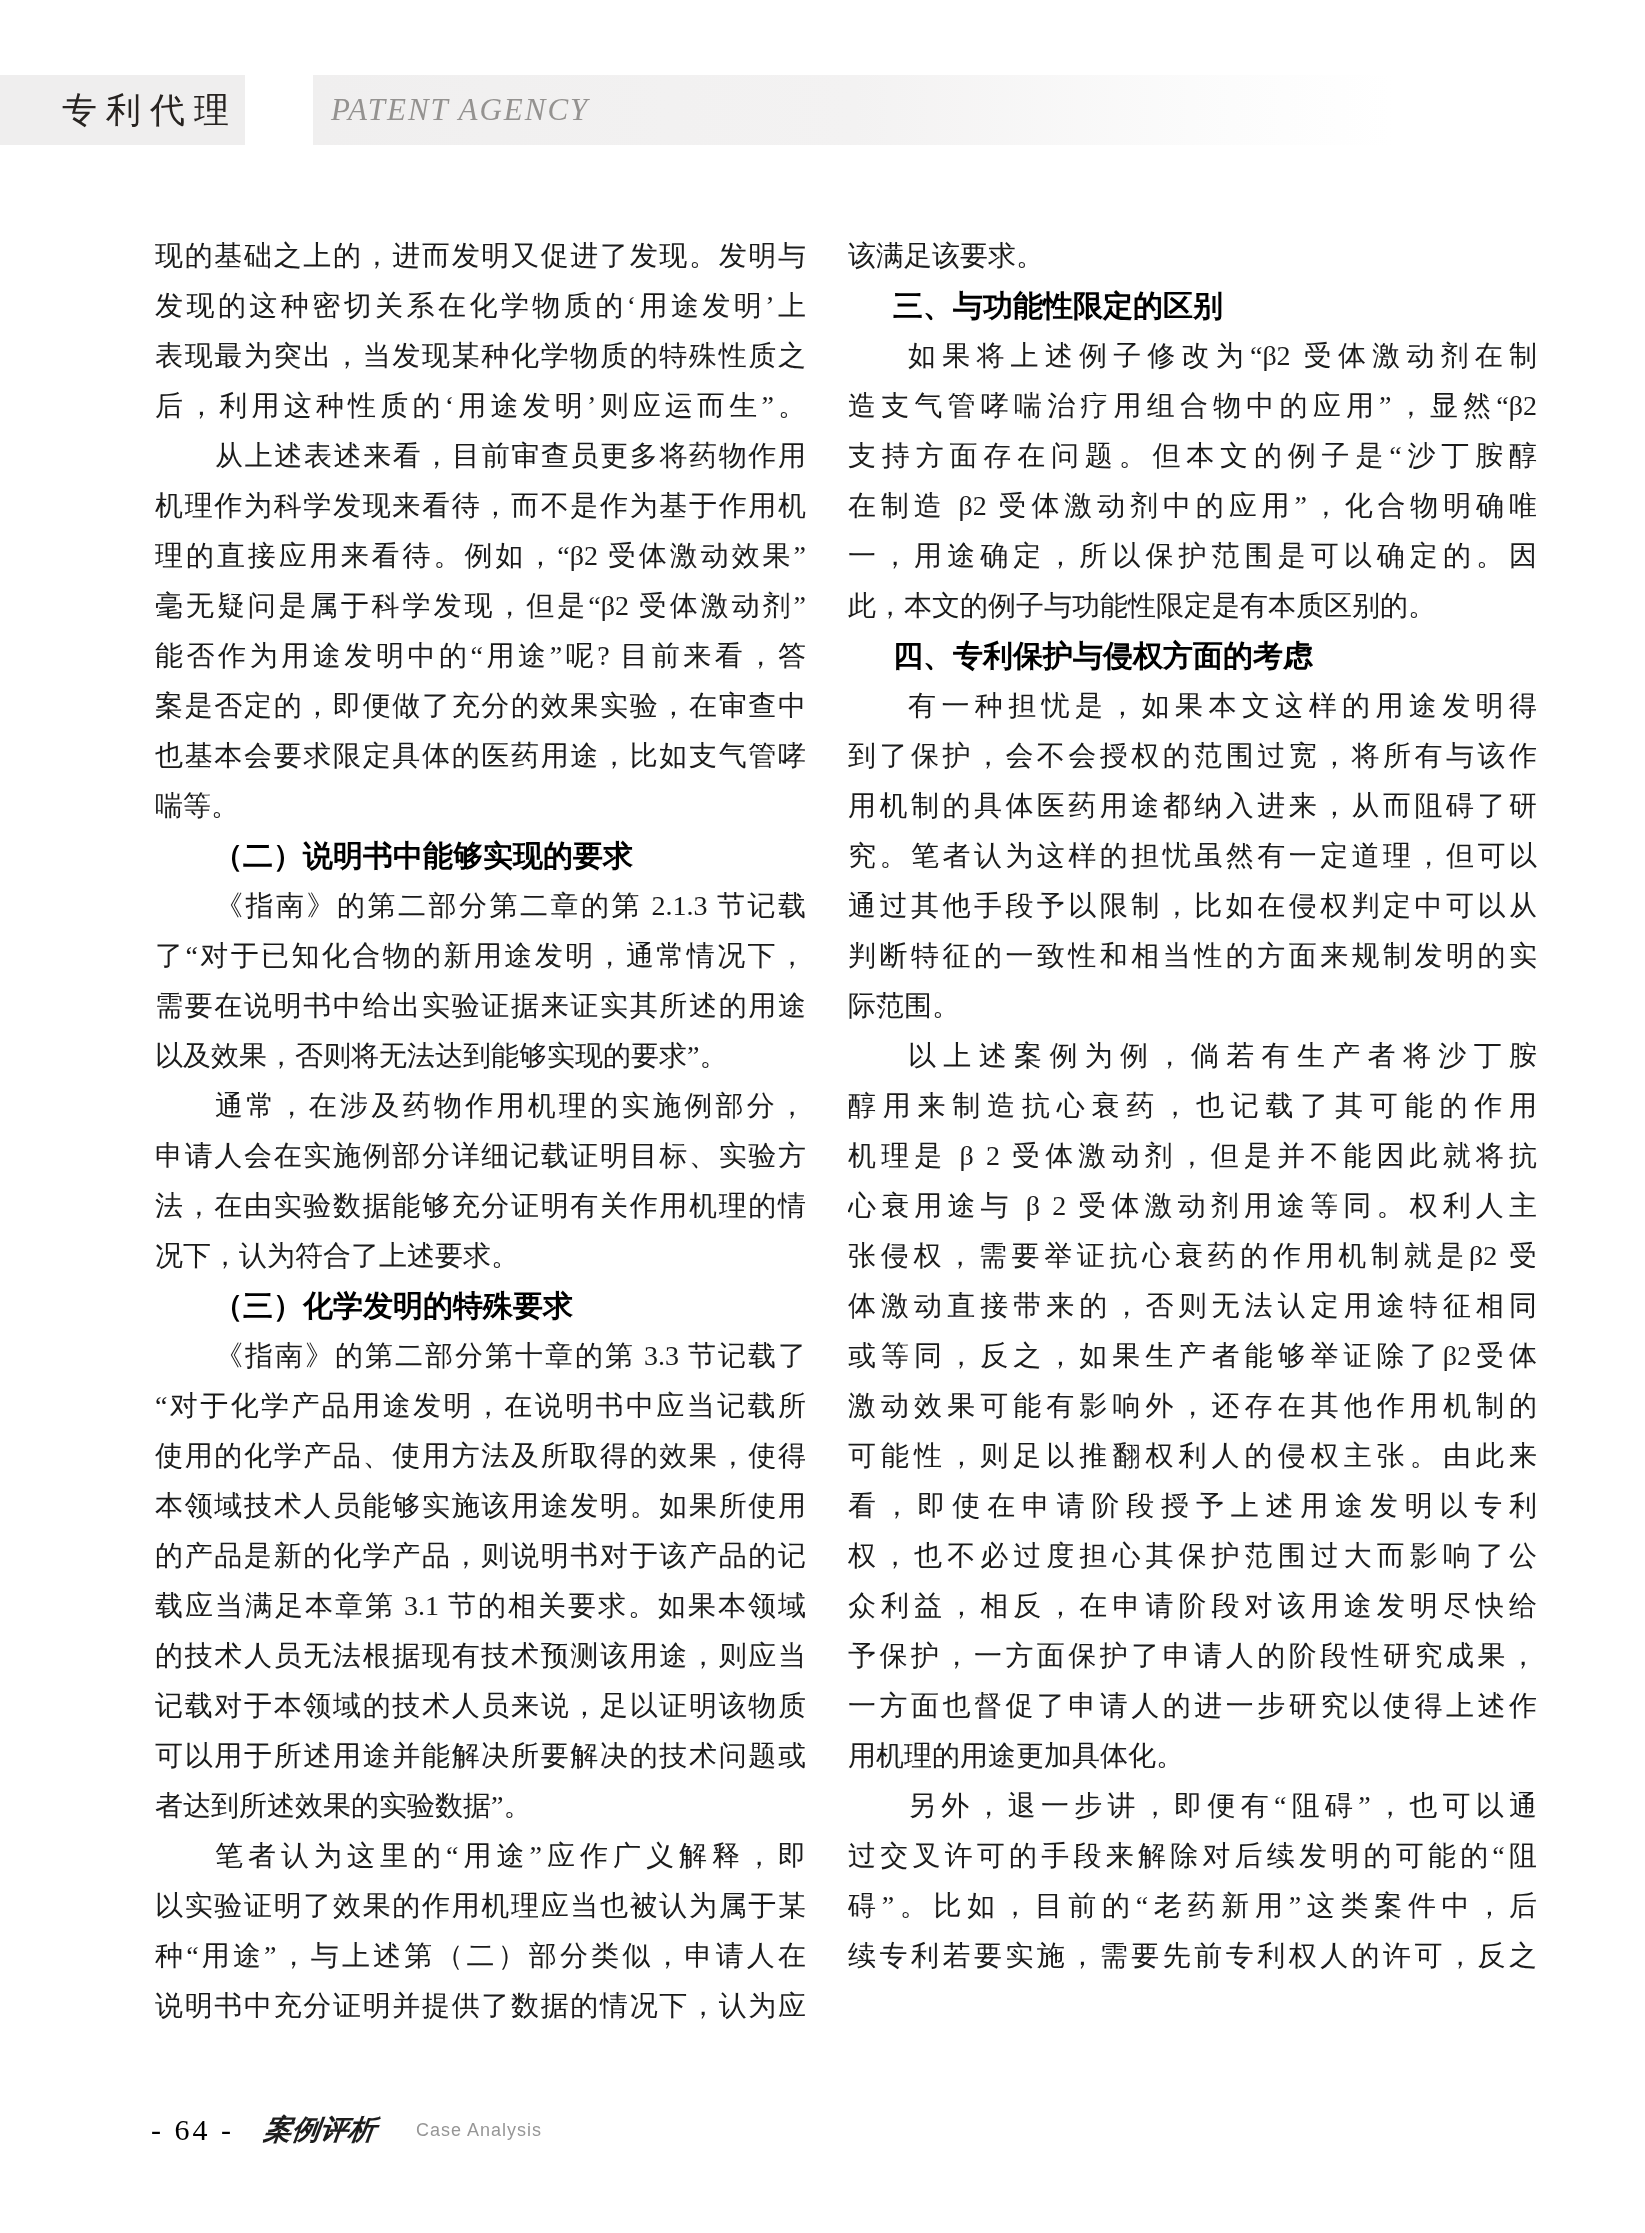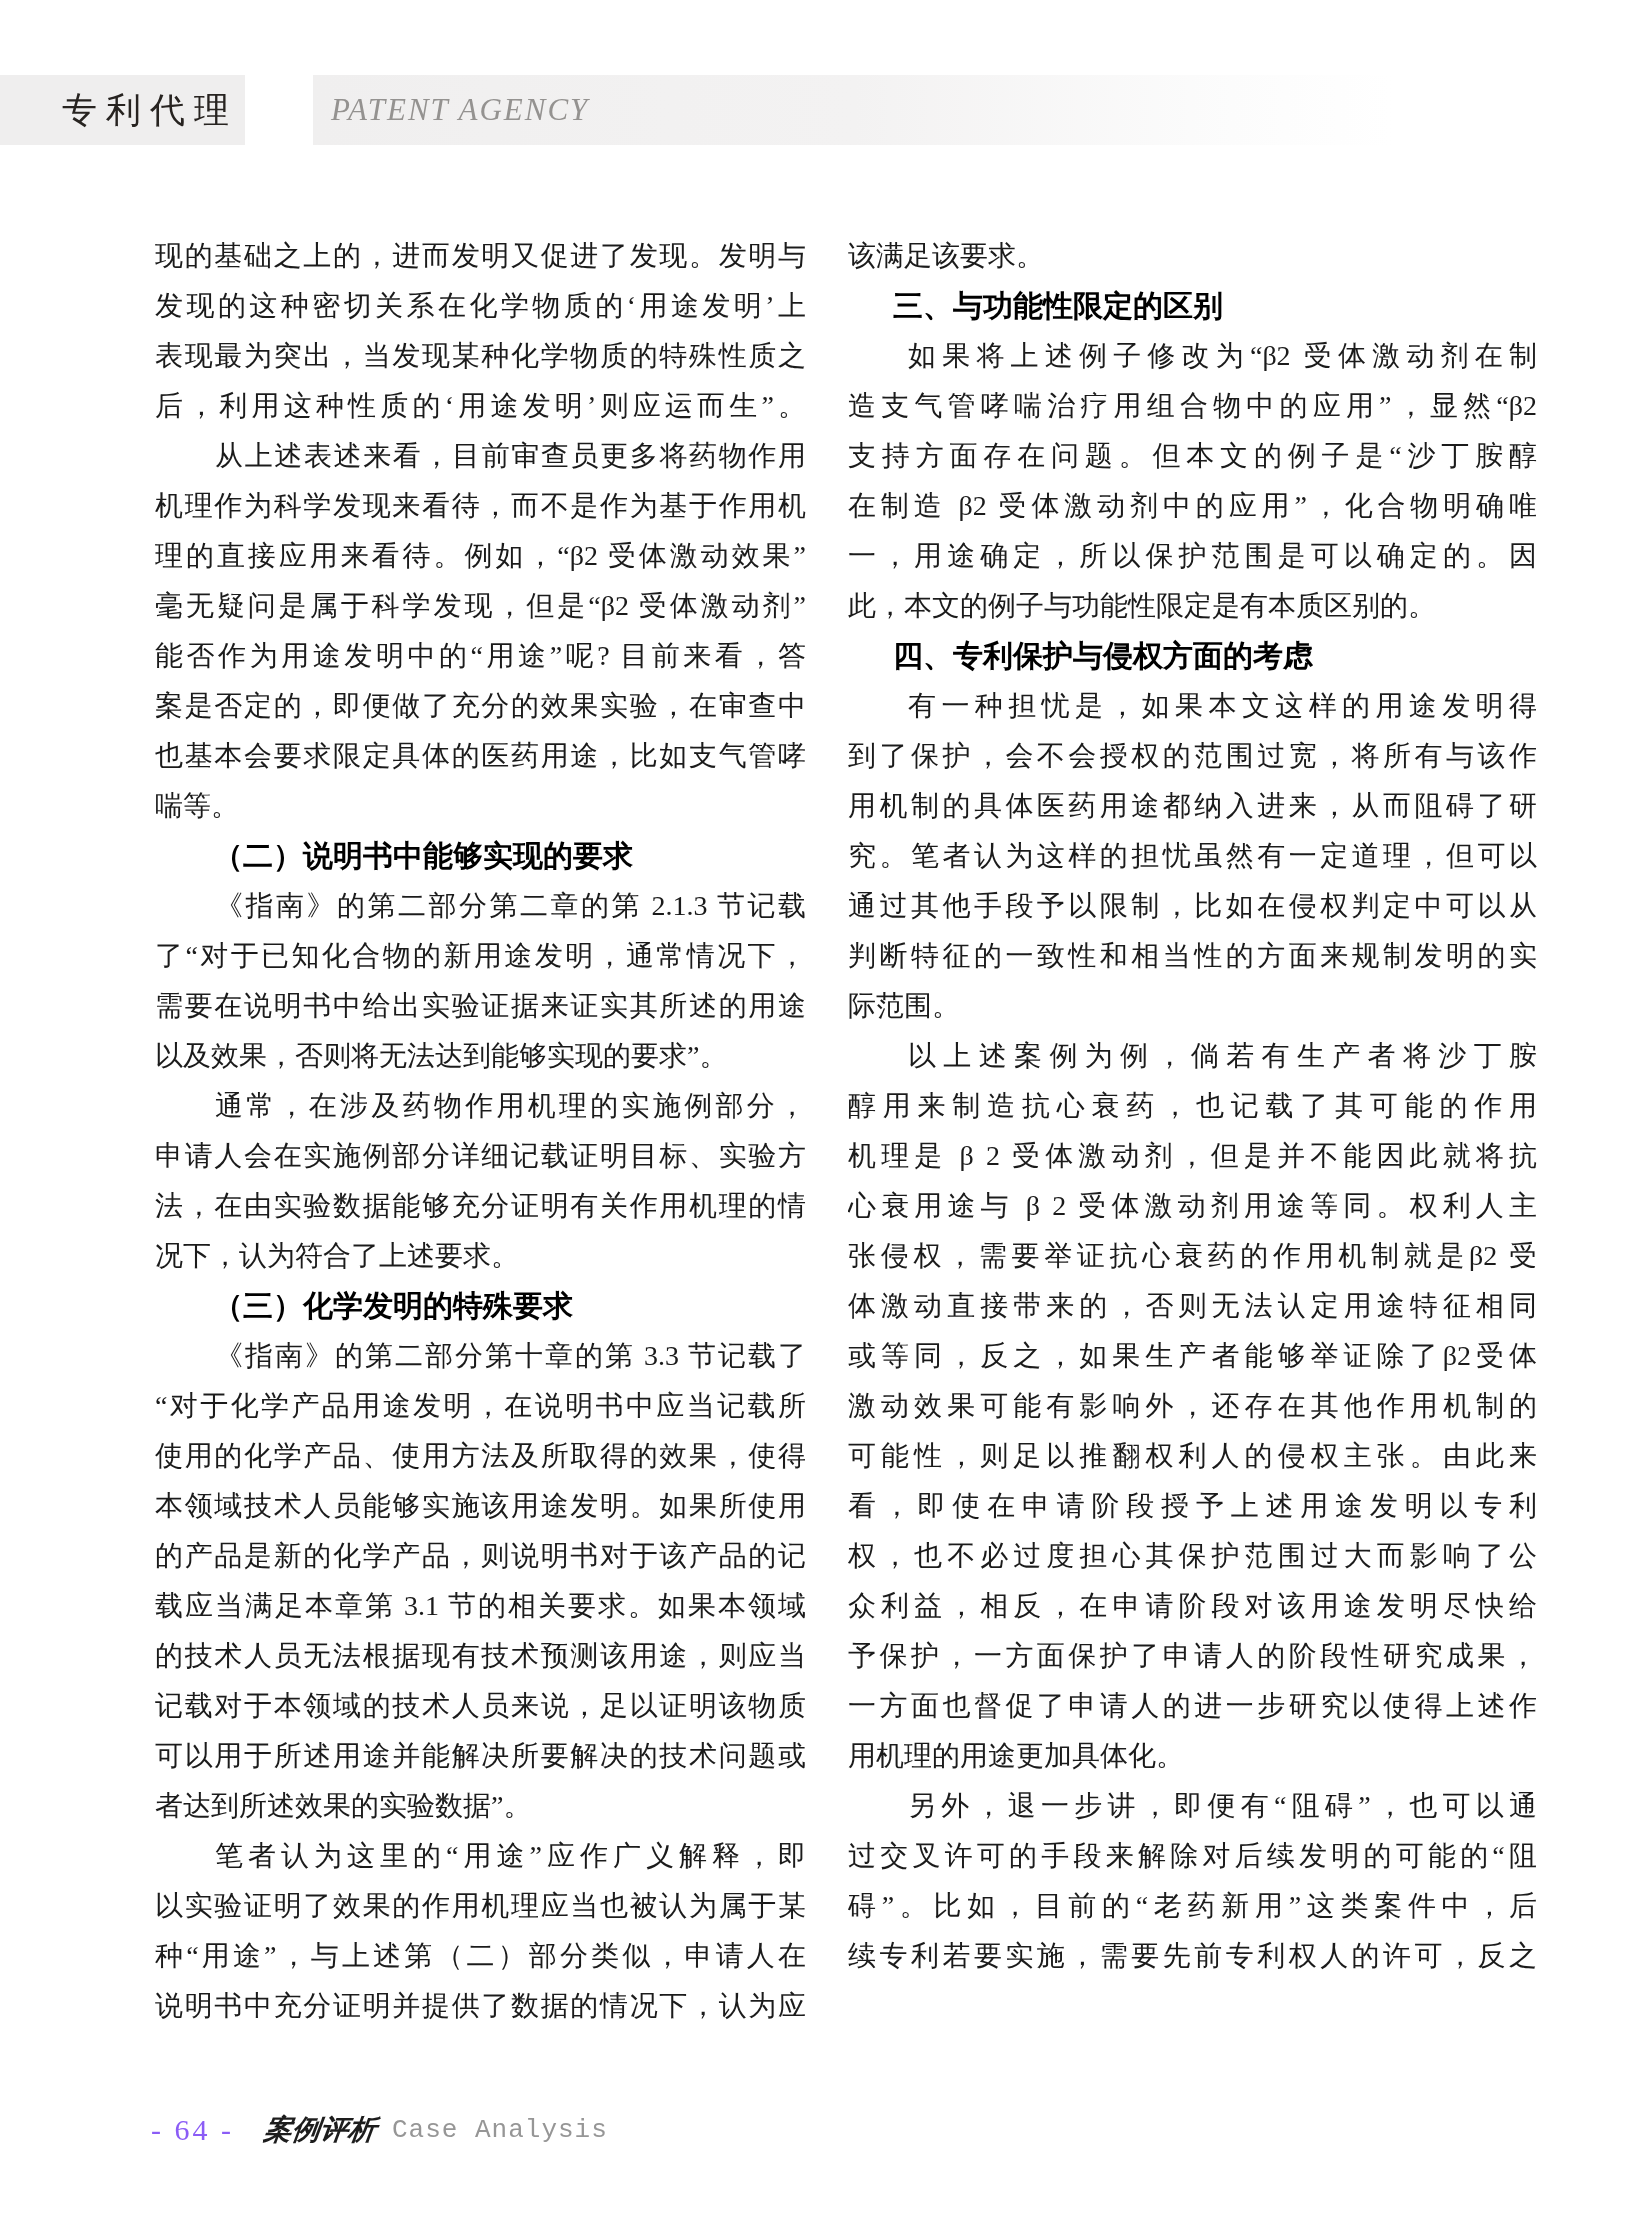--- a/index.html
+++ b/index.html
@@ -62,37 +62,37 @@
   }
   
   .footer{
     position:absolute;
     left:151px;top:2107px;height:46px;
     display:flex;align-items:center;
   }
   .pagenum{
     font-size:30px;
     letter-spacing:3px;
-    color:#8b5cf6;
+    color:#000000;
     white-space:nowrap;
   }
   .sec-cn{
     margin-left:30px;
     font-family:"Liberation Serif","DejaVu Serif",serif;
     font-style:italic;
     font-weight:600;
     font-size:28px;
     color:#1d1d1d;
     transform:skewX(-7deg);
     white-space:nowrap;
   }
   .sec-en{
-    margin-left:16px;
-    font-family:Liberation Mono, monospace;
-    font-size:26px;
+    margin-left:40px;
+    font-family:Liberation Sans, sans-serif;
+    font-size:18px;
     letter-spacing:1px;
     color:#969696;
     white-space:nowrap;
   }
 </style>
 </head>
 <body>
 
 <div class="page">
 

